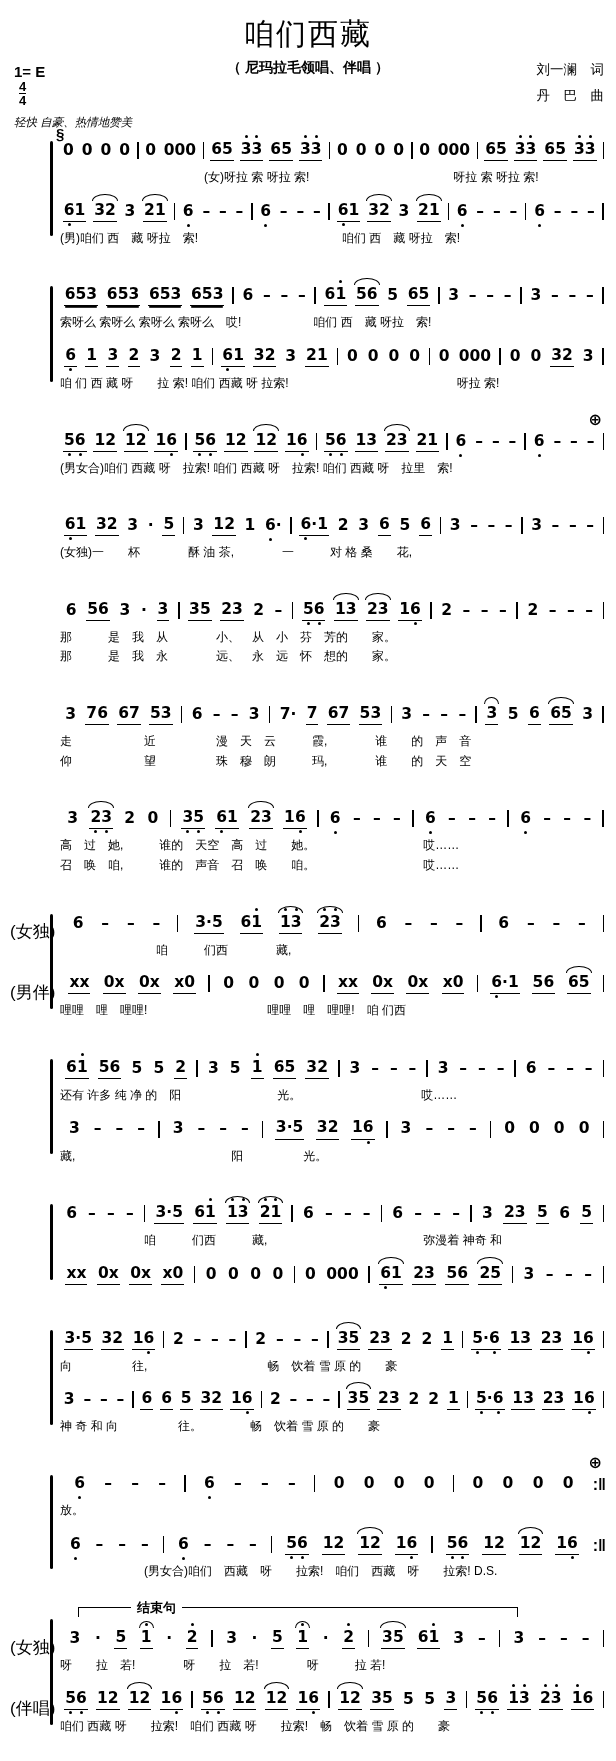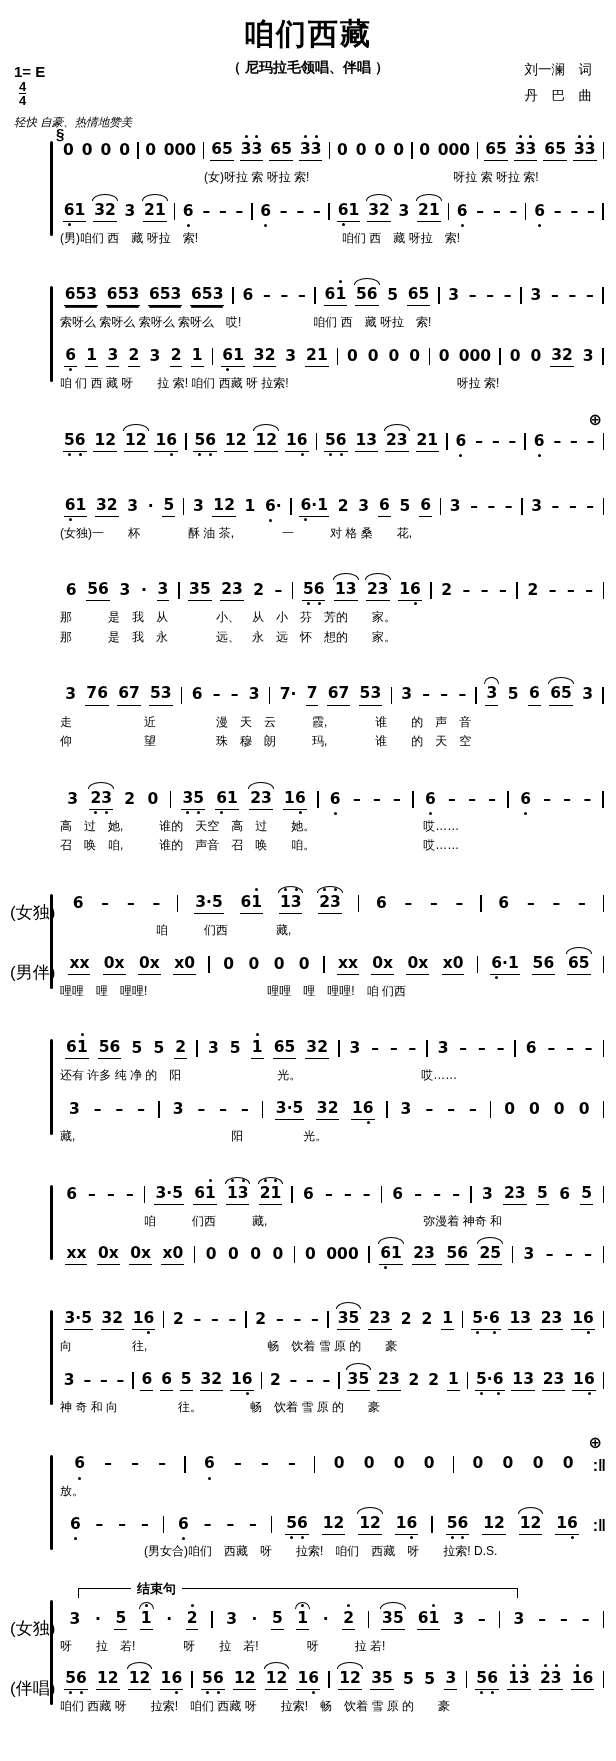--- a/index.html
+++ b/index.html
@@ -1,29 +1,29 @@
 <!DOCTYPE html>
 <html><head>
 <meta charset="utf-8">
 <style>
   html,body{margin:0;padding:0;background:#fff;color:#000;}
   body{width:616px;height:1761px;overflow:hidden;font-family:"Liberation Sans","DejaVu Sans",sans-serif;}
   .page{padding:6px 10px 0 10px;}
 
   
   header{text-align:center;}
-  .title{font-size:30px;font-weight:bold;margin:8px 0 2px;letter-spacing:2px;}
+  .title{font-size:30px;font-weight:normal;margin:8px 0 2px;letter-spacing:2px;}
   .sub-row{position:relative;height:72px;margin-top:2px;}
   .subtitle{position:absolute;left:0;right:0;top:2px;font-size:14px;font-weight:bold;}
   .left-meta{position:absolute;left:4px;top:6px;text-align:left;}
   .keysig{font-size:15px;font-weight:bold;display:flex;align-items:flex-start;flex-direction:column;}
   .timesig{display:inline-flex;flex-direction:column;margin-left:5px;font-size:13px;line-height:1;text-align:center;}
   .timesig .bot{border-top:1.5px solid #000;}
   .tempo{font-size:11.5px;margin-top:8px;font-style:italic;}
-  .credits{position:absolute;right:14px;top:0;font-size:13.5px;text-align:left;line-height:1.9;}
+  .credits{position:absolute;right:2px;top:0;font-size:13.5px;text-align:left;line-height:1.9;}
 
   
   .system{position:relative;margin:0 0 24px 0;}
   .system.bracket::before{content:"";position:absolute;left:40px;top:12px;bottom:14px;width:3px;background:#000;border-radius:2px;}
   .line-row{display:flex;}
   .voice-label{flex:none;width:44px;font-size:17px;display:flex;align-items:center;white-space:nowrap;overflow:visible;}
   .line-body{flex:1;min-width:0;padding-left:4px;}
   .note-line{display:flex;align-items:flex-end;padding:12px 0 9px;white-space:nowrap;}
   .bar{display:flex;justify-content:space-evenly;align-items:flex-end;min-width:0;}
   .barline{width:1.5px;height:17px;background:#000;flex:none;margin:0 2px 2px;}
@@ -550,20 +550,21 @@
                 </span>
                 <span class="tok">
                   <span class="ch">–</span>
                 </span>
                 <span class="tok">
                   <span class="ch">–</span>
                 </span>
               </span>
               <span class="barline"></span>
             </div>
+            <div class="lyric-line">(男女合)咱们 西藏 呀　拉索! 咱们 西藏 呀　拉索! 咱们 西藏 呀　拉里　索!</div>
           </div>
         </div>
       </section>
       <section class="system">
         <div class="line-row">
           <div class="voice-label"></div>
           <div class="line-body">
             <div class="note-line">
               <span class="bar" style="flex-grow: 5;">
                 <span class="tok u1">

